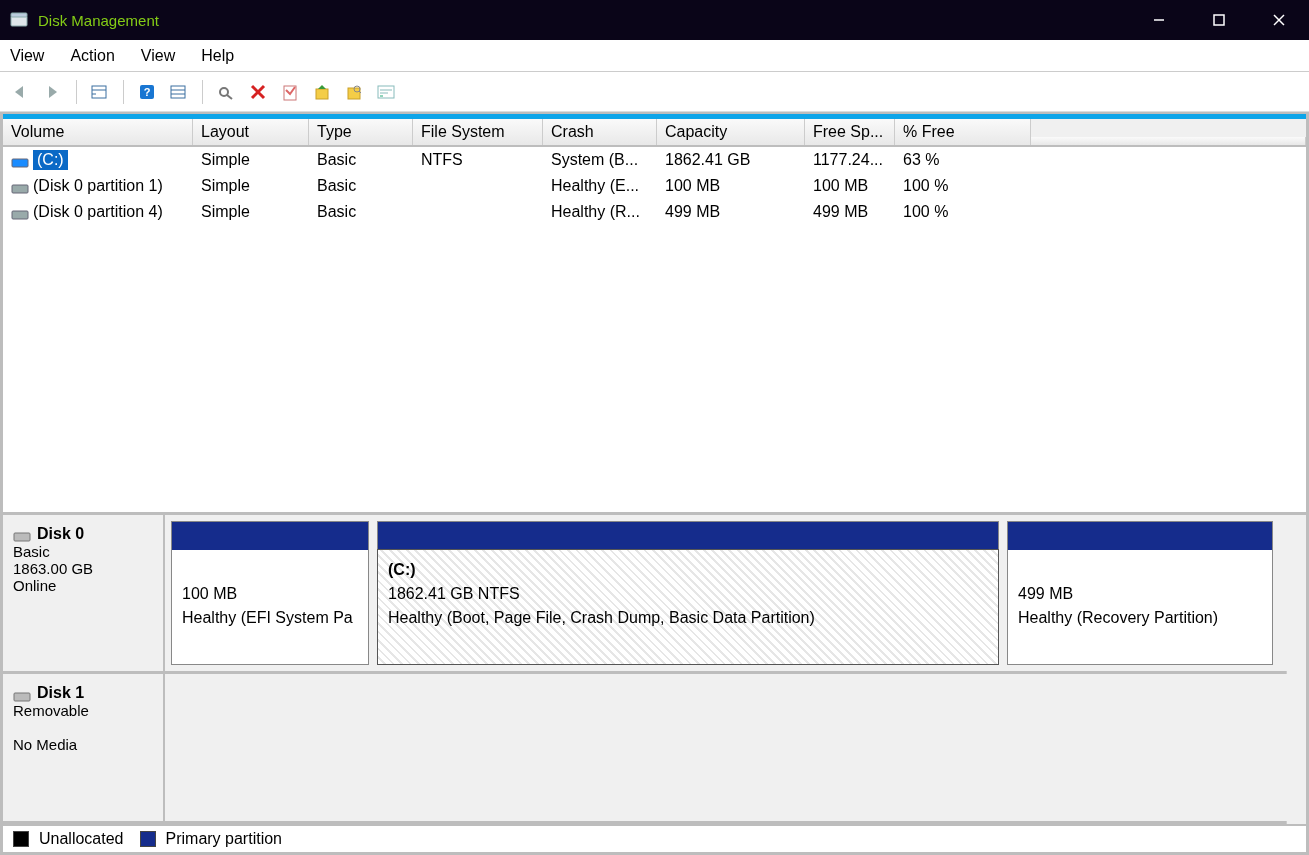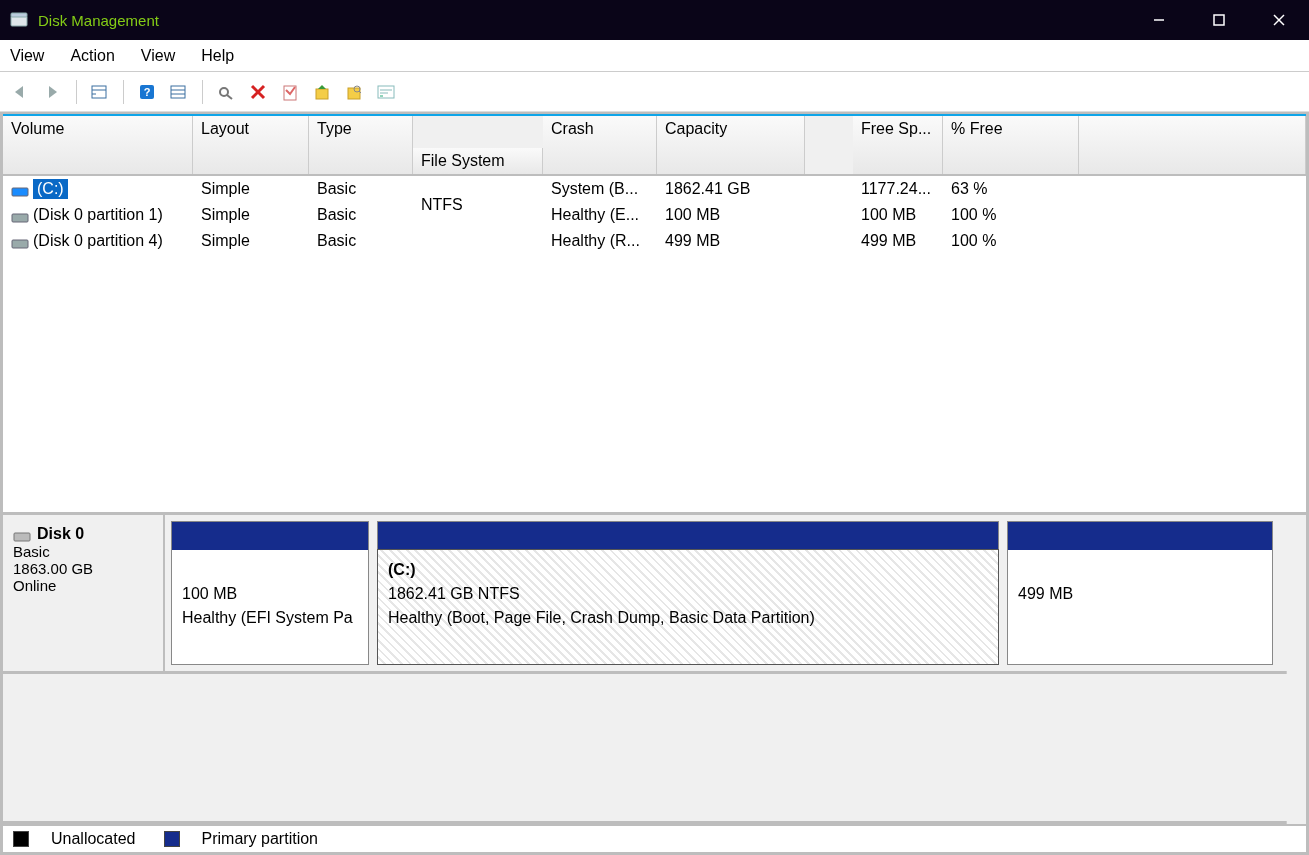--- a/index.html
+++ b/index.html
@@ -53,38 +53,38 @@
   border-bottom: 1px solid #ddd;
 }
 .toolbar .sep { width:1px; height:24px; background:#ccc; margin:0 4px; }
 .tb-btn {
   width:26px; height:26px; display:flex; align-items:center; justify-content:center;
 }
 .content {
   flex:1; display:flex; flex-direction:column; border: 3px solid #bdbdbd; border-top-width:2px;
 }
 .volume-table { flex:1; display:flex; flex-direction:column; overflow:hidden; }
-.vt-header { display:flex; background:#f0f0f0; border-bottom: 2px solid #bdbdbd; border-top: 2px solid #0ea5e9;}
+.vt-header { display:flex; background:#f0f0f0; border-bottom: 2px solid #bdbdbd; border-top: 5px solid #0ea5e9; align-items: flex-end;}
 .vt-header .col {
   padding: 4px 8px; font-size:16px; border-right:1px solid #ccc;
   background: linear-gradient(#fafafa,#e8e8e8);
   white-space:nowrap; overflow:hidden;
 }
 .vt-body { flex:1; background:#fff; overflow:auto; }
 .vt-row { display:flex; height:26px; align-items:center; font-size:16px; }
 .vt-row .cell { padding: 2px 8px; white-space:nowrap; overflow:hidden; }
 .vt-row .vol-icon { width:18px; height:12px; display:inline-block; margin-right:4px; vertical-align:middle; }
 .vt-row .selected { background:#0a69c6; color:#fff; display:inline-block; padding:1px 4px; }
 .col-volume { width:190px; }
 .col-layout { width:116px; }
 .col-type { width:104px; }
-.col-fs { width:130px;margin-top:32px; }
+.col-fs { width:130px; }
 .col-status { width:114px; }
 .col-capacity { width:148px; }
-.col-free { width:90px;margin-left:48px; }
+.col-free { width:90px; }
 .col-pfree { width:136px; }
 .col-rest { flex:1; }
 
 .graphical {
   height: 340px;
   border-top: 3px solid #bdbdbd;
   background:#fff;
   display:flex;
   flex-direction:column;
 }
@@ -121,21 +121,21 @@
   outline:1px solid #555;
 }
 .part .pname { font-weight:bold; }
 
 .legend {
   height:28px;
   border-top:2px solid #bdbdbd;
   display:flex;
   align-items:center;
   padding-left:10px;
-  gap:22px;
+  gap:10px;
   font-size:16px;
 }
 .legend .swatch { width:16px; height:16px; display:inline-block; border:1px solid #444; }
 .scroll-stub {
   position:absolute; right:0; top:0; bottom:0; width:20px; background:#f0f0f0; border-left:1px solid #ccc;
 }
 .scroll-stub .arrow { font-size:10px; text-align:center; color:#666; }
 .graphical-wrap { position:relative; flex:1; display:flex; flex-direction:column; overflow:hidden;}
 </style>
 </head>
@@ -334,25 +334,34 @@
                 <div class="pname">(C:)</div>
                 <div>1862.41 GB NTFS</div>
                 <div>Healthy (Boot, Page File, Crash Dump, Basic Data Partition)</div>
               </div>
             </div>
             <div class="part" style="width: 266px;">
               <div class="part-header"></div>
               <div class="part-body">
                 <div>&nbsp;</div>
                 <div>499 MB</div>
+                <div>Healthy (Recovery Partition)</div>
               </div>
             </div>
           </div>
         </div>
         <div class="disk-row" style="height: 150px;">
+          <div class="disk-label">
+            <div><span class="dicon"><svg width="18" height="12">
+                  <rect x="1" y="2" width="16" height="8" rx="1" fill="#bbb" stroke="#777"></rect>
+                </svg></span><span class="dname">Disk 1</span></div>
+            <div>Removable</div>
+            <div>&nbsp;</div>
+            <div>No Media</div>
+          </div>
           <div class="disk-parts" style="padding-right: 24px;"></div>
         </div>
       </div>
     <div class="legend">
       <span class="swatch" style="background:#000"></span>
       <span>Unallocated</span>
       <span class="swatch" style="background:#152c8c; margin-left:6px;"></span>
       <span>Primary partition</span>
     </div>
   </div>

